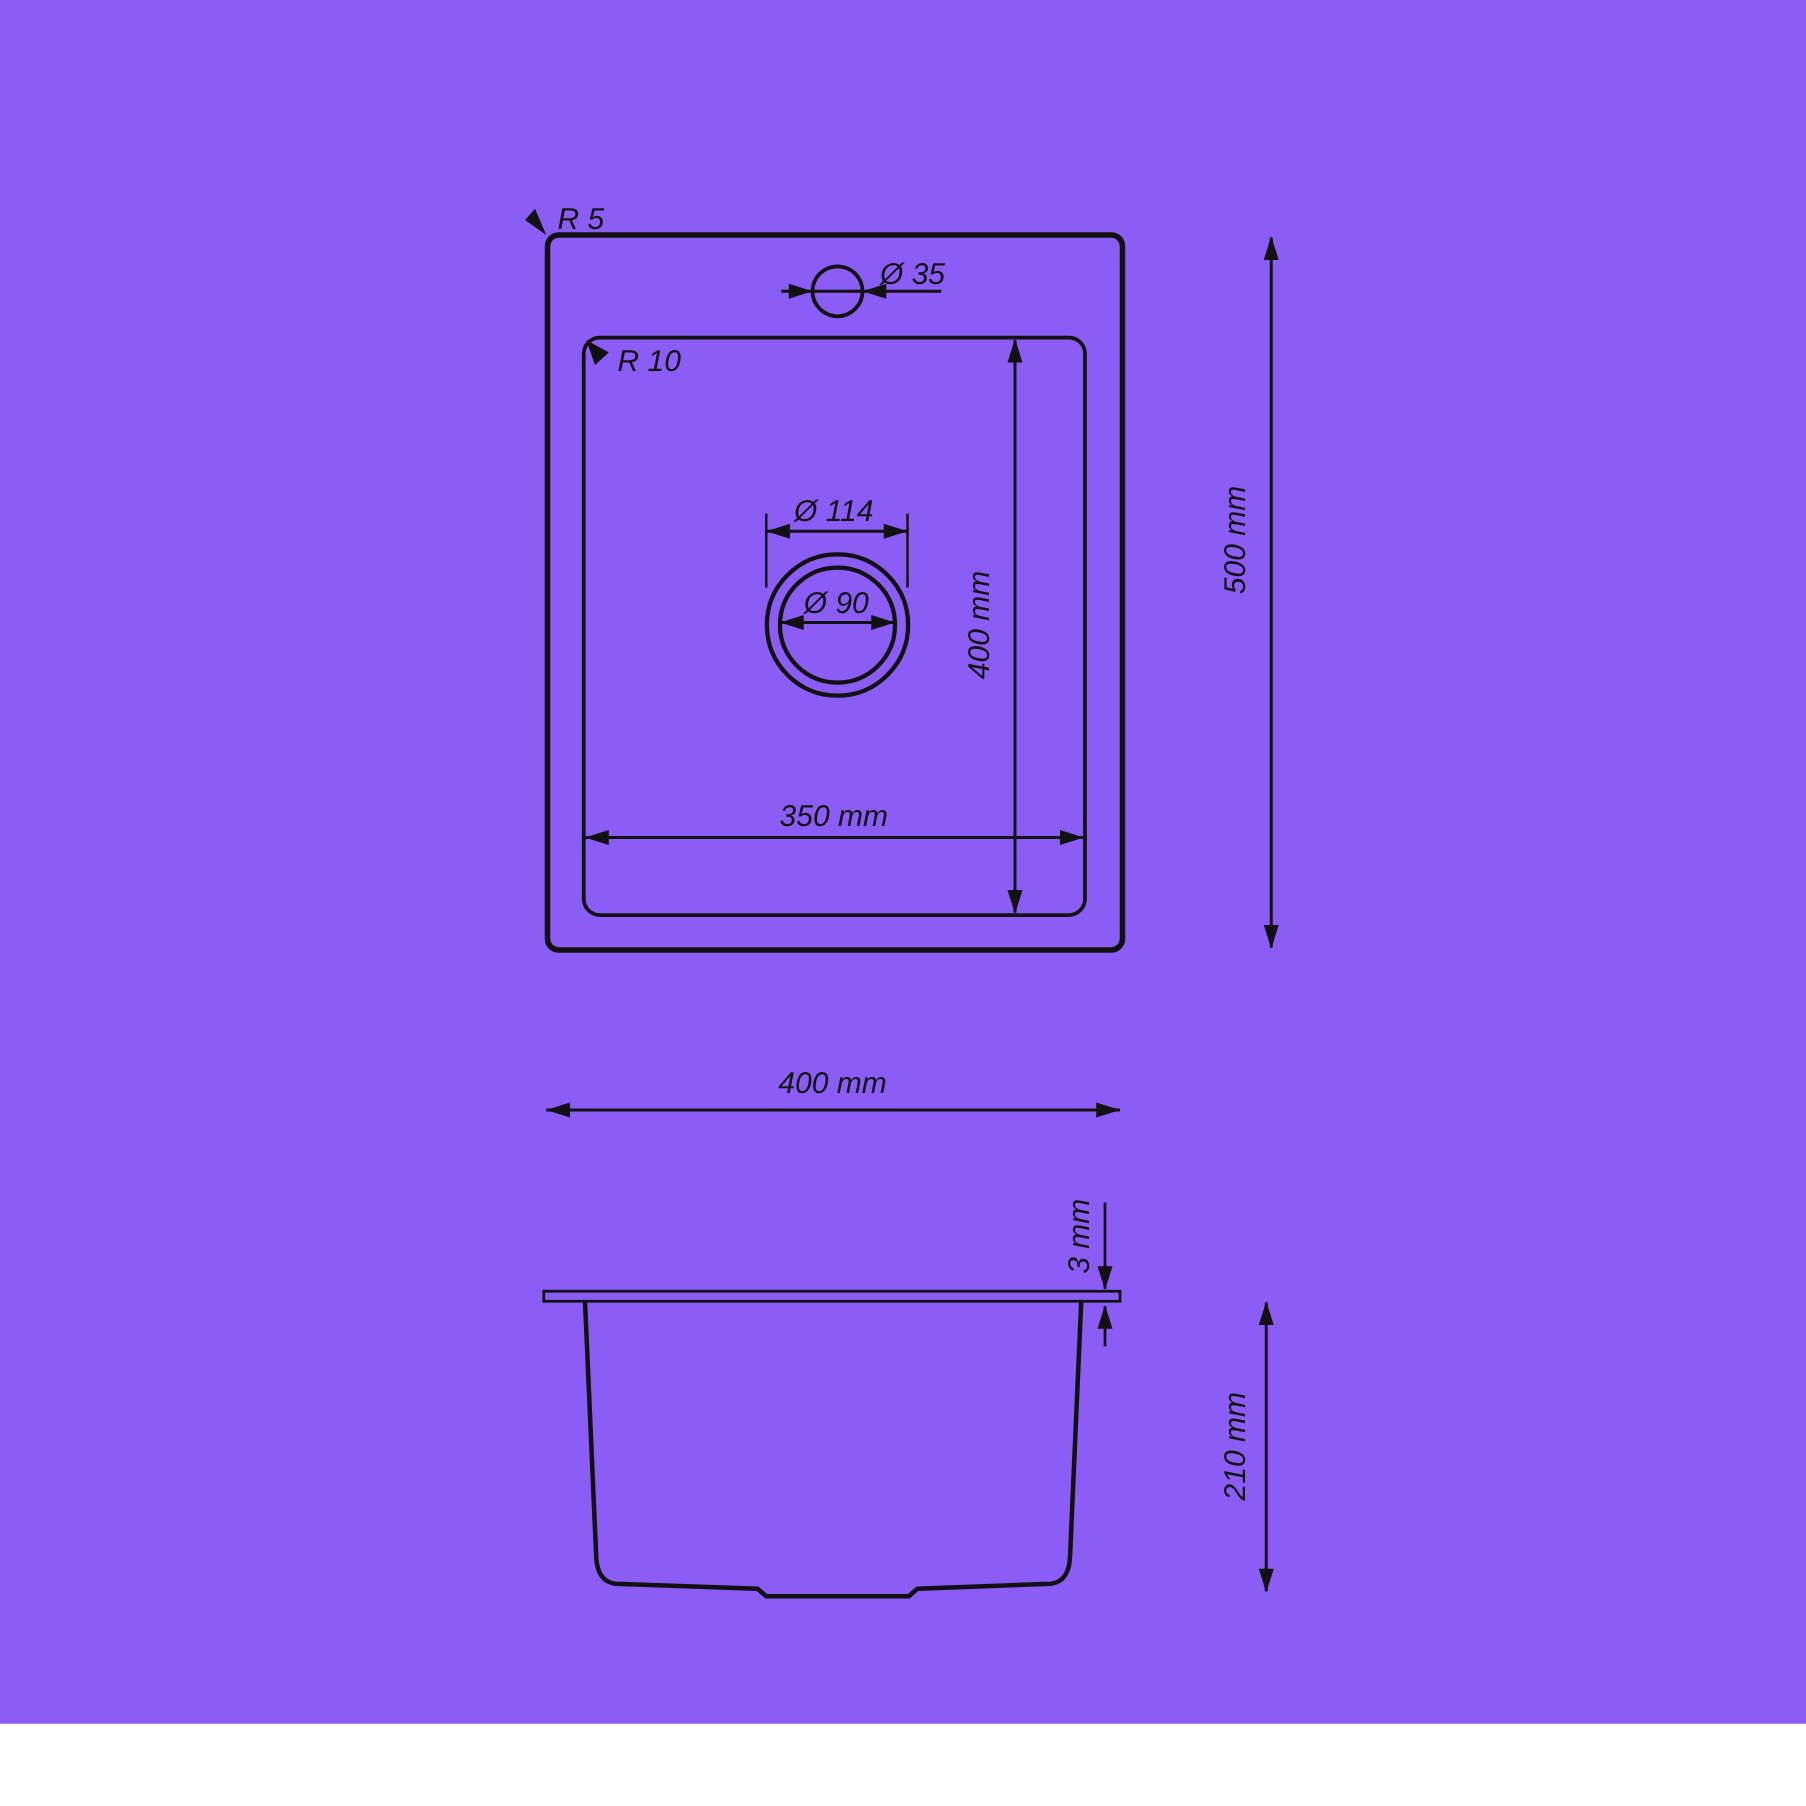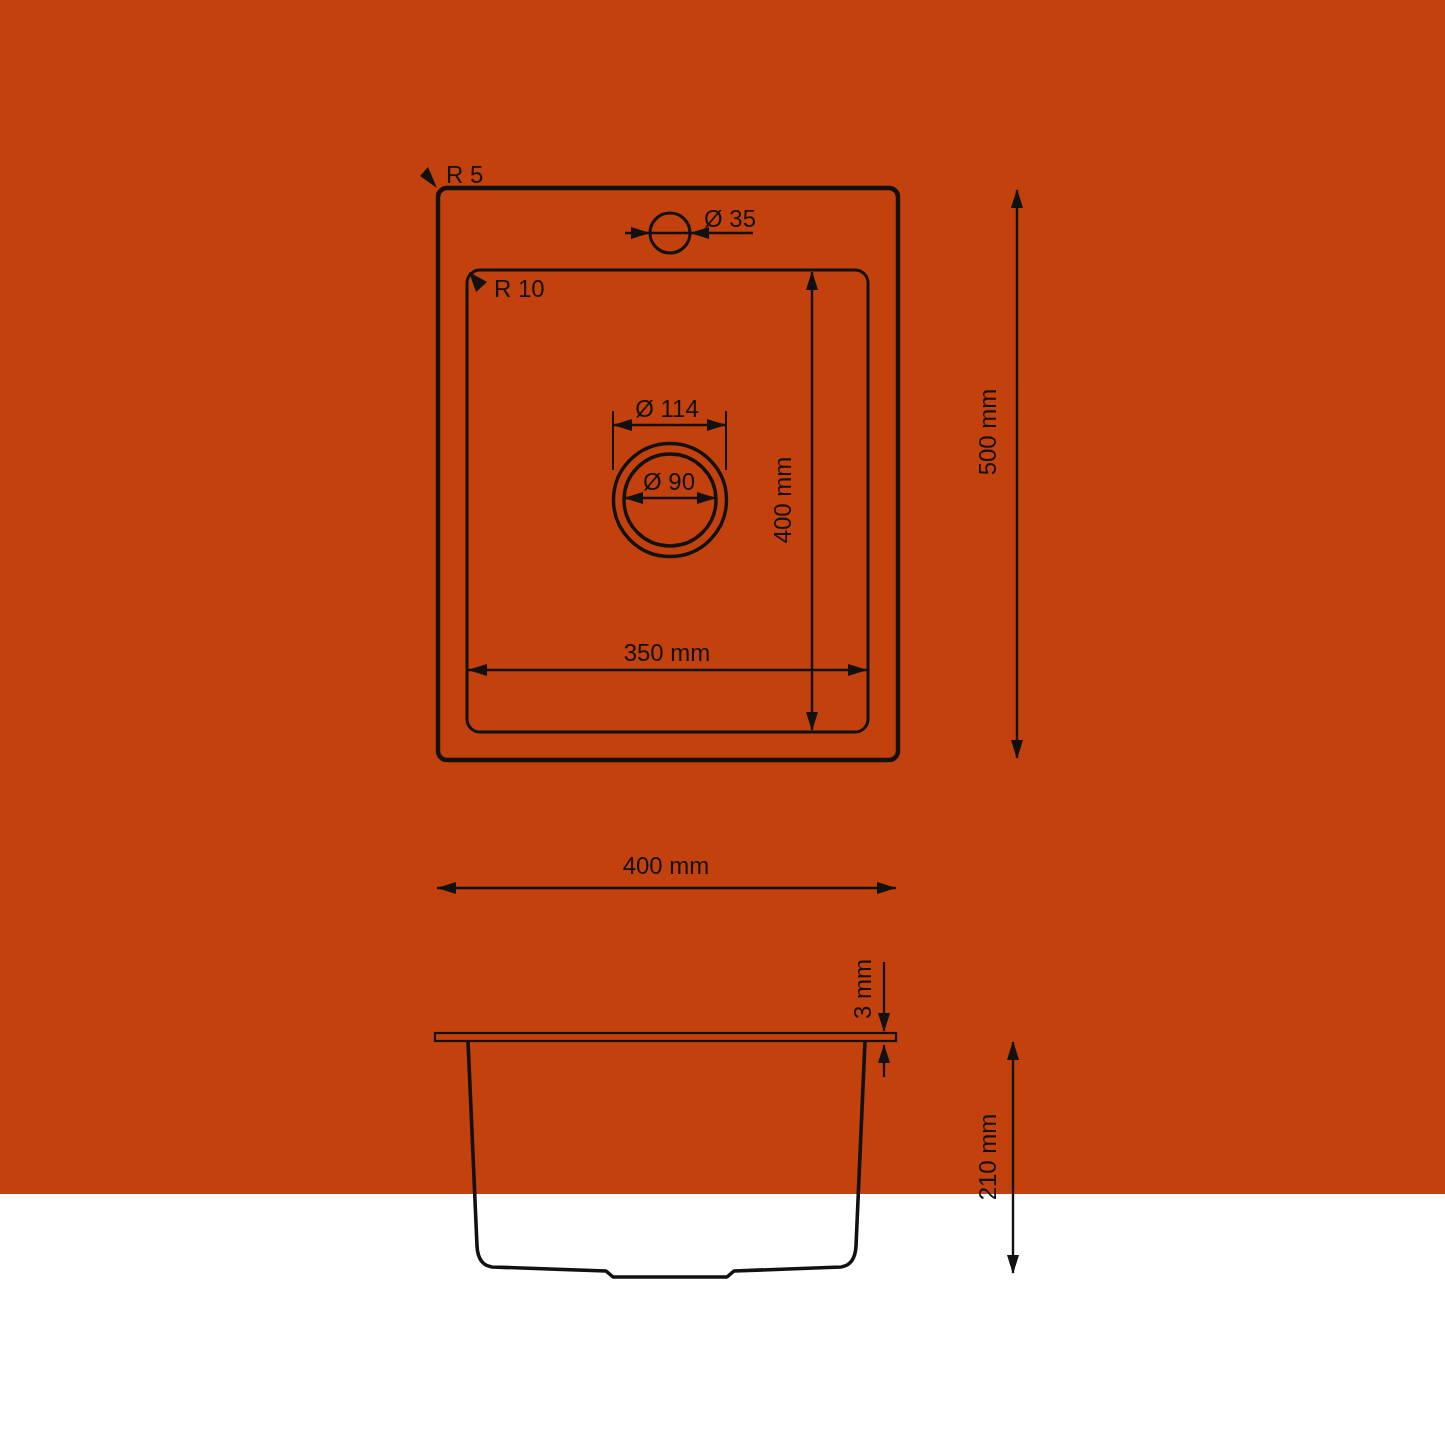--- a/index.html
+++ b/index.html
@@ -7,22 +7,23 @@
     padding: 0;
     background: #ffffff;
     width: 1445px;
     height: 1445px;
     overflow: hidden;
     font-family: "Liberation Sans", sans-serif;
   }
   #stage {
     position: relative;
     width: 1445px;
-    height: 1194px;
-    background: #c2410c;
+    height: 1379px;
+    background: #8b5cf6;
+    font-style: italic;
   }
   svg { display: block; }
   .ln   { stroke: #111111; stroke-width: 2.4; fill: none; }
   .arr  { fill: #111111; stroke: none; }
   .lbl  { font-family: "Liberation Sans", sans-serif; font-size: 24px; fill: #111111; }
 </style>
 </head>
 <body>
 
 <div id="stage">

